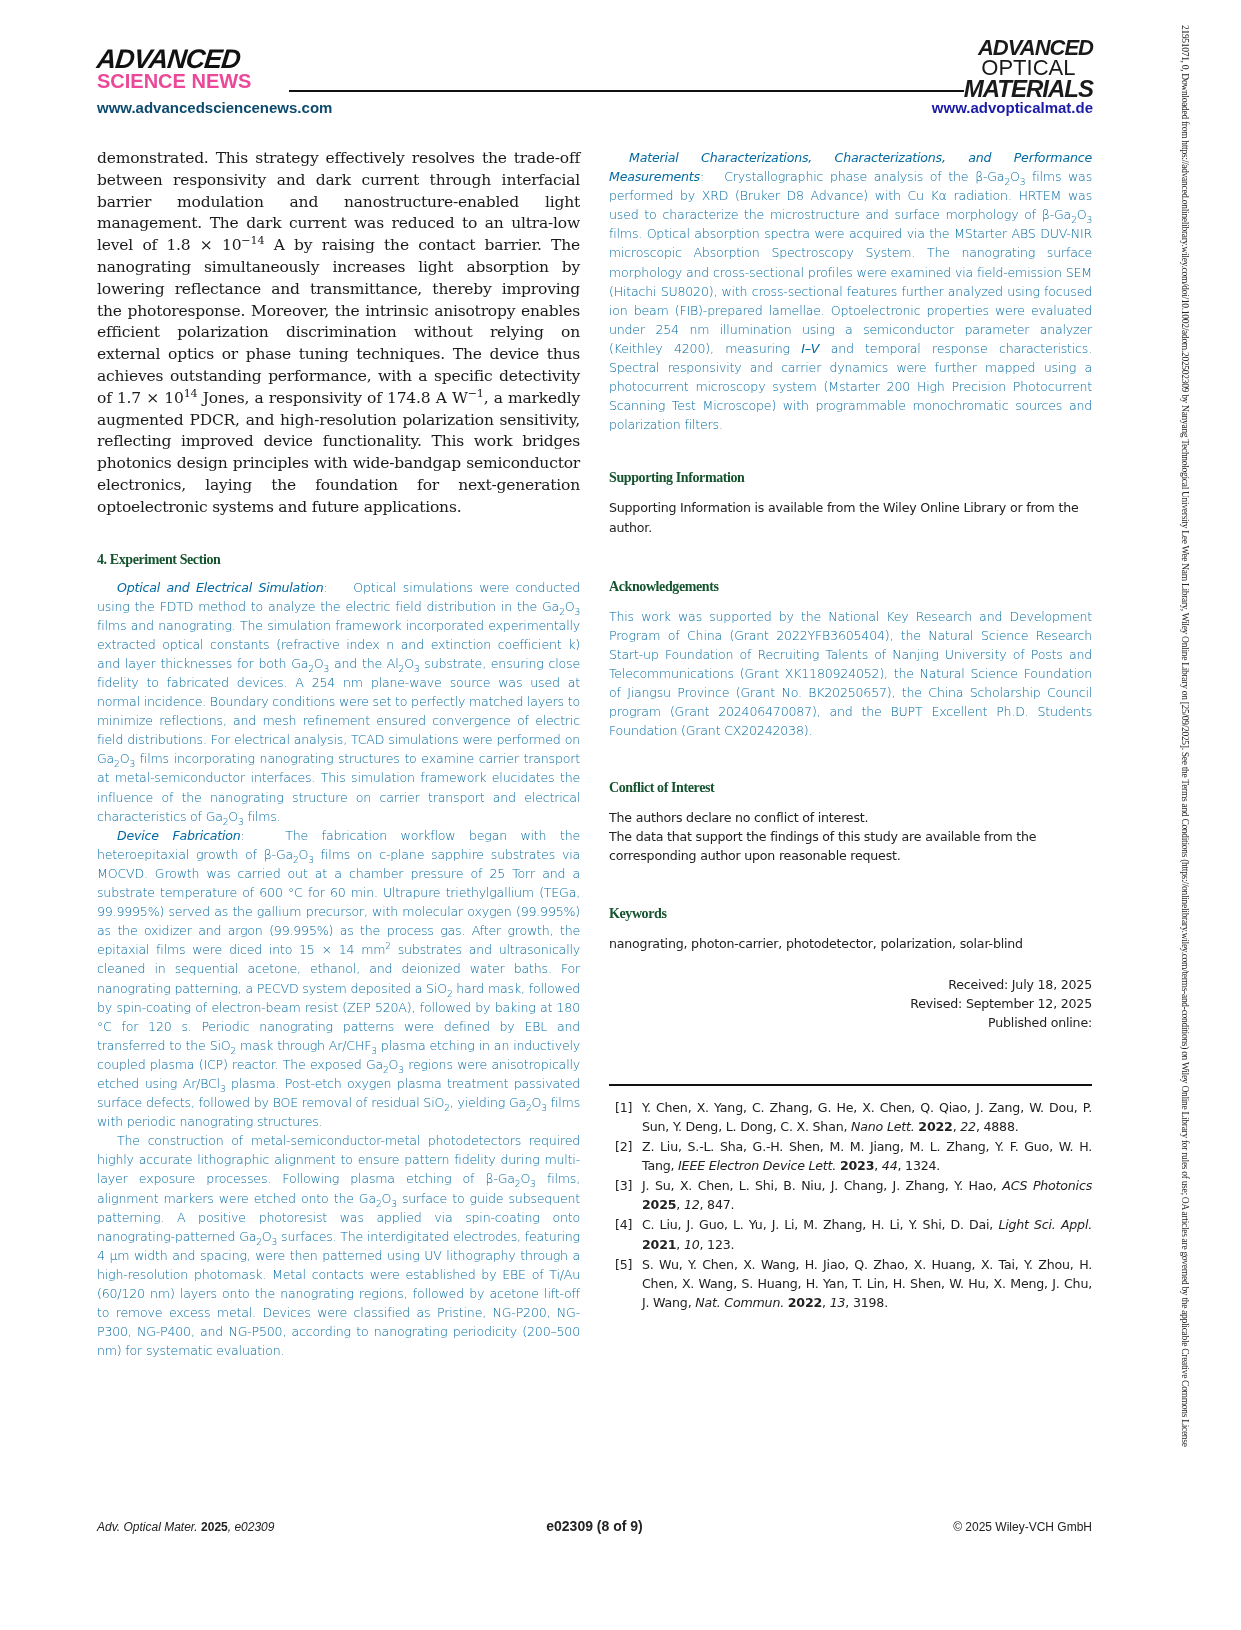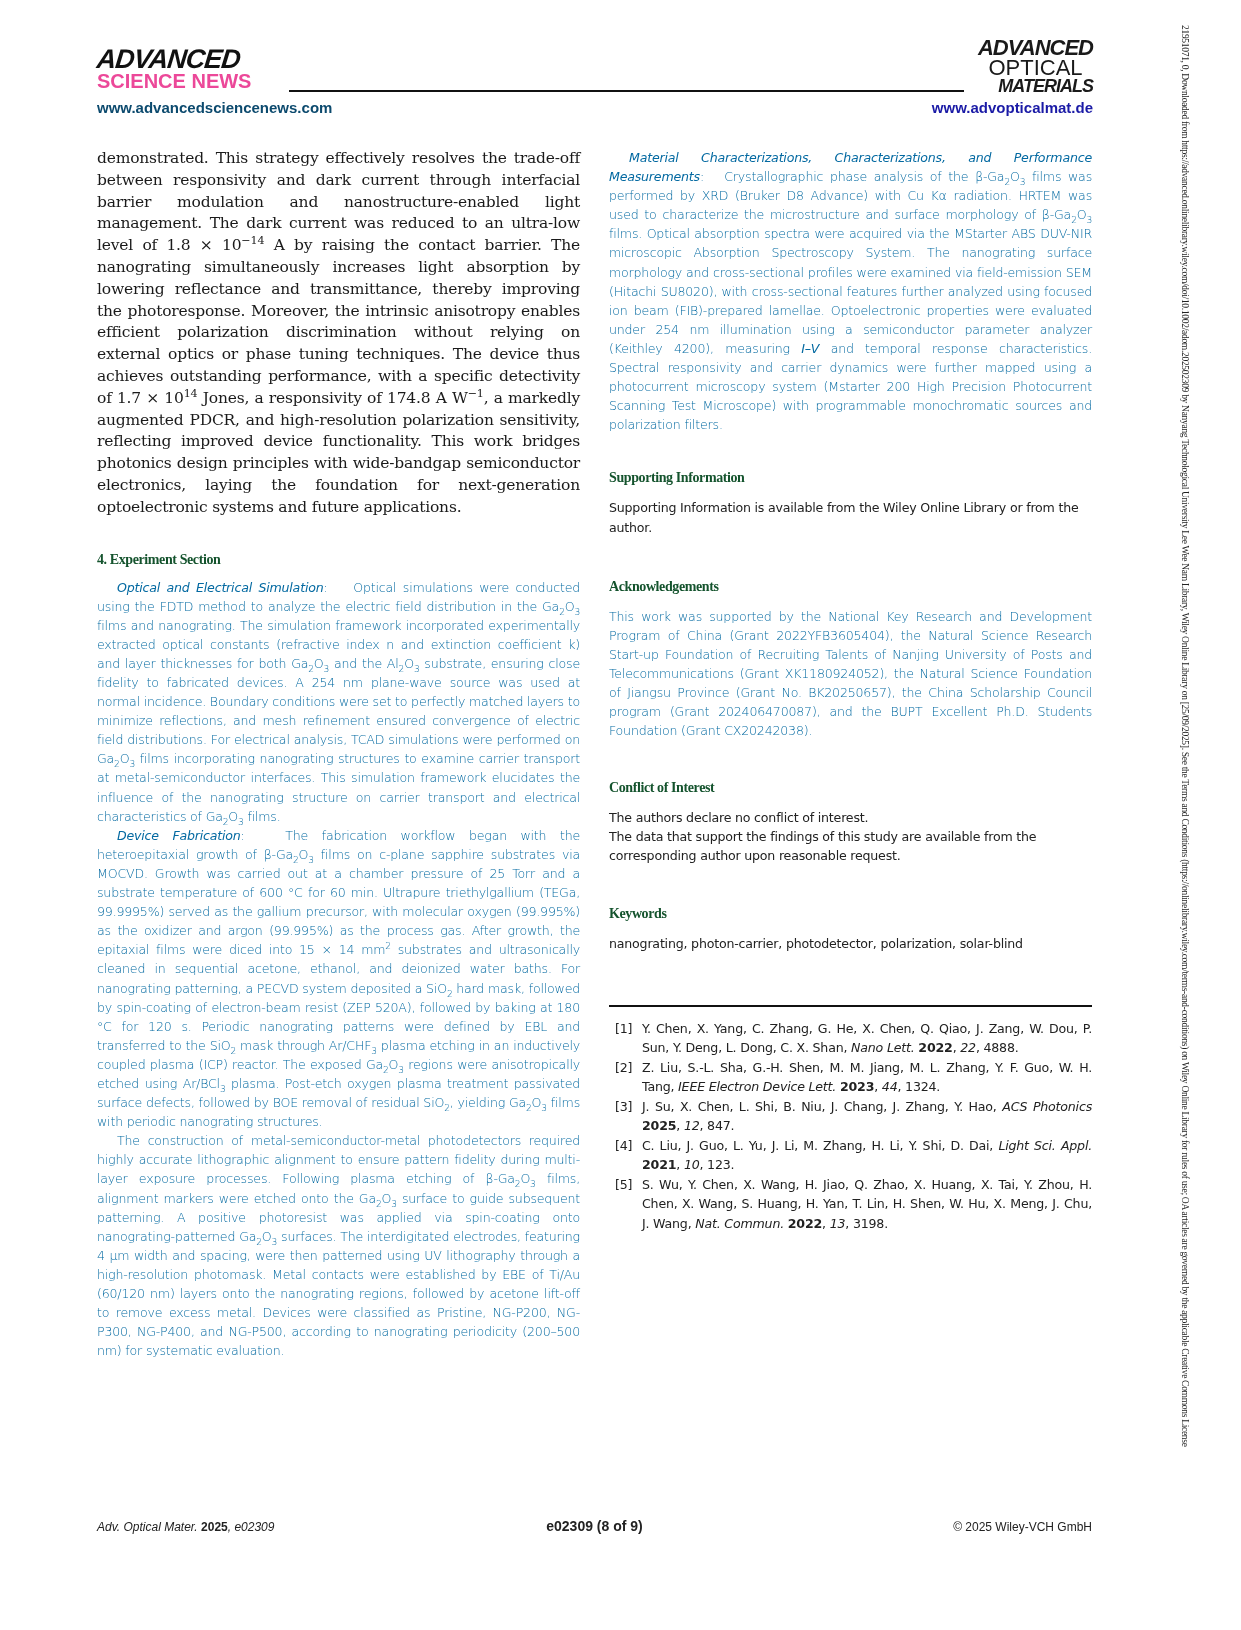--- a/index.html
+++ b/index.html
@@ -4,21 +4,21 @@
 <style>
   html, body { margin: 0; padding: 0; background: #ffffff; }
   body { width: 1241px; height: 1630px; position: relative; overflow: hidden; color: #1a1a1a; }
   .logo-left { position: absolute; left: 97px; top: 46px; font-family: "Liberation Sans", sans-serif; line-height: 1; }
   .logo-left .l1 { font-weight: 900; font-size: 27px; letter-spacing: -1px; color: #111; font-style: italic; transform: skewX(-6deg); display: block; }
   .logo-left .l2 { font-weight: 700; font-size: 20px; letter-spacing: 0px; color: #ec4899; display: block; margin-top: -2px; }
   .rule-top { position: absolute; left: 289px; top: 90px; width: 675px; height: 2px; background: #111; }
   .logo-right { position: absolute; right: 148px; top: 38px; text-align: right; font-family: "Liberation Sans", sans-serif; line-height: 0.92; }
   .logo-right .r1 { font-weight: 900; font-style: italic; font-size: 22px; letter-spacing: -1px; display: block; }
   .logo-right .r2 { font-weight: 400; font-size: 22px; letter-spacing: 0px; display: block; text-align: center; }
-  .logo-right .r3 { font-weight: 900; font-style: italic; font-size: 18px; letter-spacing: -1px; display: block; }
+  .logo-right .r3 { font-weight: 900; font-style: italic; font-size: 24px; letter-spacing: -1px; display: block; }
   .url-left { position: absolute; left: 97px; top: 99px; font-family: "Liberation Sans", sans-serif; font-weight: 700; font-size: 15px; color: #0c4a6e; text-decoration: none; }
   .url-right { position: absolute; right: 148px; top: 99px; font-family: "Liberation Sans", sans-serif; font-weight: 700; font-size: 15px; color: #1a1aa6; text-decoration: none; }
 
   .sidebar-strip { position: absolute; left: 1180px; top: 25px; width: 20px; height: 1570px; }
   .sidebar-strip span { position: absolute; left: 0; top: 0; writing-mode: vertical-rl; font-family: "Liberation Serif", serif; font-size: 9.5px; white-space: nowrap; color: #222; letter-spacing: -0.3px; }
 
   .col-left { position: absolute; left: 97px; top: 148px; width: 483px; }
   .col-right { position: absolute; left: 609px; top: 148px; width: 483px; }
 
   .abstract-end { font-family: "DejaVu Serif", serif; font-size: 15.5px; line-height: 21.8px; text-align: justify; color: #1a1a1a; margin: 0; letter-spacing: -0.2px; }
@@ -81,20 +81,25 @@
   <p class="body">This work was supported by the National Key Research and Development Program of China (Grant 2022YFB3605404), the Natural Science Research Start-up Foundation of Recruiting Talents of Nanjing University of Posts and Telecommunications (Grant XK1180924052), the Natural Science Foundation of Jiangsu Province (Grant No. BK20250657), the China Scholarship Council program (Grant 202406470087), and the BUPT Excellent Ph.D. Students Foundation (Grant CX20242038).</p>
 
   <h2 class="section-h" style="margin-top:40px; margin-bottom:12px;">Conflict of Interest</h2>
   <p class="plain">The authors declare no conflict of interest.</p>
 
   <p class="plain">The data that support the findings of this study are available from the corresponding author upon reasonable request.</p>
 
   <h2 class="section-h" style="margin-top:40px; margin-bottom:12px;">Keywords</h2>
   <p class="plain">nanograting, photon-carrier, photodetector, polarization, solar-blind</p>
 
+  <div class="dates" style="margin-top:22px;">
+    <p class="plain">Received: July 18, 2025</p>
+    <p class="plain">Revised: September 12, 2025</p>
+    <p class="plain">Published online:</p>
+  </div>
 
   <div class="ref-rule" style="margin-top:52px; margin-bottom:12px;"></div>
   <ol class="refs">
     <li><span class="num">[1]</span><span>Y. Chen, X. Yang, C. Zhang, G. He, X. Chen, Q. Qiao, J. Zang, W. Dou, P. Sun, Y. Deng, L. Dong, C. X. Shan, </span><i>Nano Lett.</i> <b>2022</b>, <i>22</i><span>, 4888.</span></li>
     <li><span class="num">[2]</span><span>Z. Liu, S.-L. Sha, G.-H. Shen, M. M. Jiang, M. L. Zhang, Y. F. Guo, W. H. Tang, </span><i>IEEE Electron Device Lett.</i> <b>2023</b>, <i>44</i><span>, 1324.</span></li>
     <li><span class="num">[3]</span><span>J. Su, X. Chen, L. Shi, B. Niu, J. Chang, J. Zhang, Y. Hao, </span><i>ACS Photonics</i> <b>2025</b>, <i>12</i><span>, 847.</span></li>
     <li><span class="num">[4]</span><span>C. Liu, J. Guo, L. Yu, J. Li, M. Zhang, H. Li, Y. Shi, D. Dai, </span><i>Light Sci. Appl.</i> <b>2021</b>, <i>10</i><span>, 123.</span></li>
     <li><span class="num">[5]</span><span>S. Wu, Y. Chen, X. Wang, H. Jiao, Q. Zhao, X. Huang, X. Tai, Y. Zhou, H. Chen, X. Wang, S. Huang, H. Yan, T. Lin, H. Shen, W. Hu, X. Meng, J. Chu, J. Wang, </span><i>Nat. Commun.</i> <b>2022</b>, <i>13</i><span>, 3198.</span></li>
   </ol>
 </div>

